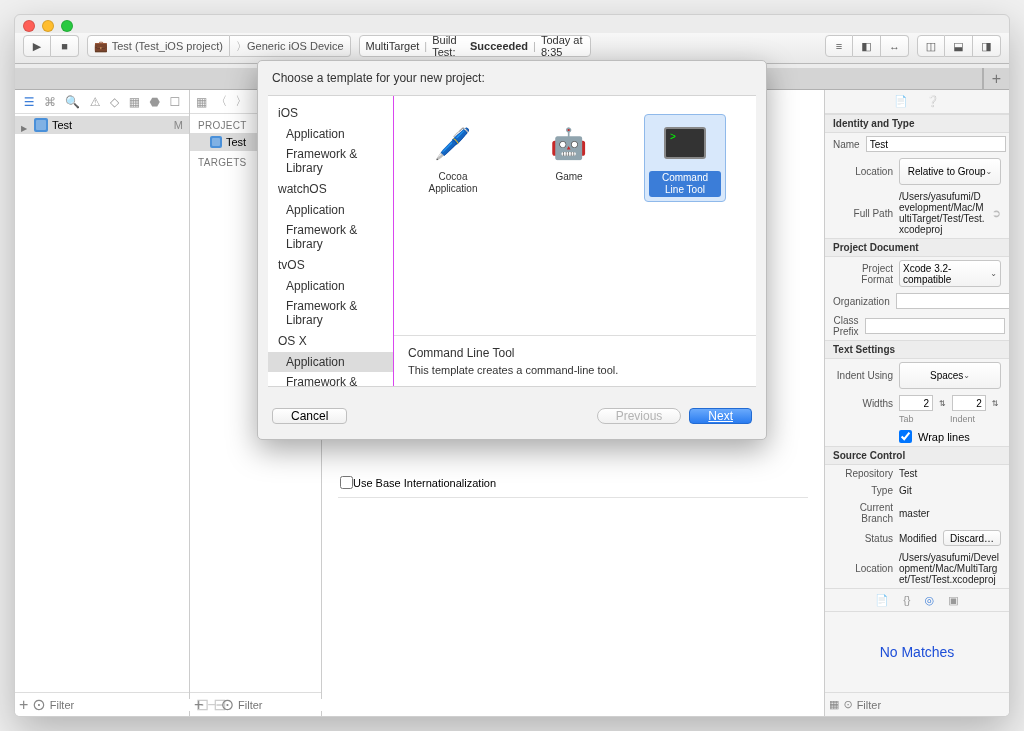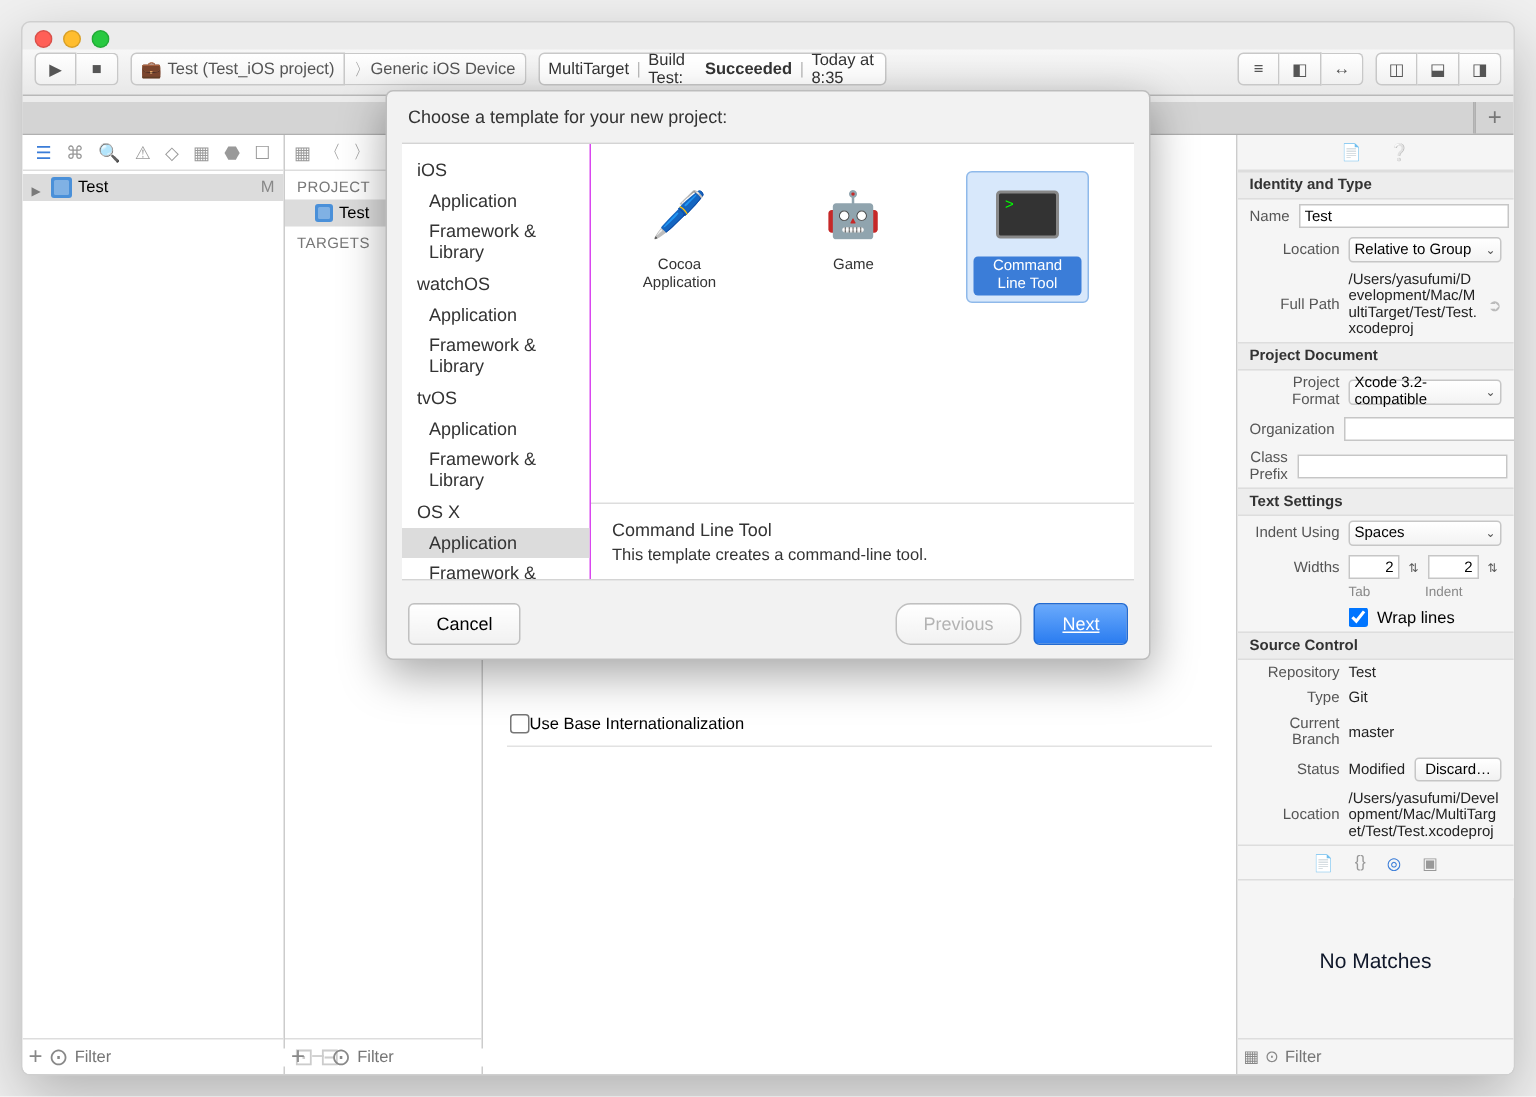--- a/index.html
+++ b/index.html
@@ -69,24 +69,24 @@
 .loc-row input[type=checkbox]{margin-left:2px;}
 .hr{border-top:1px solid #e2e2e2;margin:8px 0;}
 .inspector{width:185px;border-left:1px solid #ccc;background:#f5f5f5;display:flex;flex-direction:column;font-size:11px;overflow-y:auto;}
 .insp-selector{height:24px;border-bottom:1px solid #ddd;display:flex;align-items:center;justify-content:center;gap:18px;color:#999;}
 .insp-selector span.active{color:#3b7dd8;}
 .insp-sect-title{background:#ededed;border-top:1px solid #ddd;border-bottom:1px solid #ddd;padding:3px 8px;font-weight:600;color:#333;font-size:10px;}
 .insp-row{display:flex;align-items:center;padding:3px 8px;gap:6px;}
 .insp-label{width:60px;text-align:right;color:#555;font-size:10px;}
 .insp-val{flex:1;color:#222;font-size:10px;}
 .insp-field{flex:1;height:16px;border:1px solid #c6c6c6;background:#fff;font-size:10px;padding:0 3px;}
-.insp-select{flex:1;height:17px;border:1px solid #c6c6c6;background:linear-gradient(#fff,#f3f3f3);font-size:10px;border-radius:3px;padding:0 3px;display:flex;align-items:center;justify-content:space-between;}
+.insp-select{flex:1;height:27px;border:1px solid #c6c6c6;background:linear-gradient(#fff,#f3f3f3);font-size:10px;border-radius:3px;padding:0 3px;display:flex;align-items:center;justify-content:center;}
 .caret{font-size:8px;color:#555;}
 .mini-btn{height:16px;padding:0 6px;font-size:10px;border:1px solid #c6c6c6;border-radius:3px;background:linear-gradient(#fff,#f1f1f1);}
-.nomatch{flex:1;display:flex;align-items:center;justify-content:center;color:#0f172a;font-size:14px;}
+.nomatch{flex:1;display:flex;align-items:center;justify-content:center;color:#1d4ed8;font-size:14px;}
 .lib-selector{height:24px;border-top:1px solid #ddd;border-bottom:1px solid #ddd;display:flex;align-items:center;justify-content:center;gap:14px;color:#999;}
 .lib-selector span.active{color:#3b7dd8;}
 .lib-filter{height:24px;border-top:1px solid #ddd;display:flex;align-items:center;padding:0 4px;gap:4px;}
 .lib-filter input{flex:1;border:none;font-size:11px;outline:none;background:transparent;color:#888;}
 
 
 .sheet {
   position:absolute; left:50%; transform:translateX(-50%); top:45px;
   width:510px; height:380px; background:#f2f2f2; border:1px solid #bdbdbd; border-radius:5px;
   box-shadow:0 10px 30px rgba(0,0,0,.35); display:flex; flex-direction:column;
@@ -100,21 +100,21 @@
 .sheet-main{flex:1;display:flex;flex-direction:column;}
 .tpl-grid{flex:1;display:flex;gap:34px;padding:18px;align-items:flex-start;}
 .tpl-card{width:82px;display:flex;flex-direction:column;align-items:center;gap:4px;border:1px solid transparent;padding:4px;border-radius:4px;}
 .tpl-card.selected{background:#d8e8fb;border-color:#8fb9ea;}
 .tpl-icon{width:48px;height:48px;display:flex;align-items:center;justify-content:center;font-size:30px;}
 .tpl-label{font-size:10px;text-align:center;color:#333;line-height:1.2;}
 .tpl-card.selected .tpl-label{color:#fff;background:#3b7dd8;padding:1px 4px;border-radius:3px;}
 .tpl-desc{border-top:1px solid #ddd;padding:10px 14px;font-size:11px;color:#333;}
 .tpl-desc .title{font-size:12px;margin-bottom:4px;}
 .sheet-foot{height:46px;display:flex;align-items:center;padding:0 14px;gap:8px;}
-.sh-btn{height:28px;padding:0 18px;font-size:12px;border:1px solid #c0c0c0;border-radius:4px;background:linear-gradient(#fff,#f1f1f1);}
+.sh-btn{height:16px;padding:0 18px;font-size:12px;border:1px solid #c0c0c0;border-radius:4px;background:linear-gradient(#fff,#f1f1f1);}
 .sh-btn.primary{background:linear-gradient(#6aaafc,#2a7cf0);color:#fff;border-color:#226bd2;text-decoration:underline;}
 .sh-btn.disabled{color:#b3b3b3;border-radius:10px;}
 .spacer{flex:1;}
 .cmdline-ic{width:42px;height:32px;background:#333;border-radius:3px;border:2px solid #888;position:relative;}
 .cmdline-ic::after{content:">";color:#0f0;position:absolute;left:4px;top:2px;font-size:10px;}
 </style>
 </head>
 <body>
 
 <div class="window">

